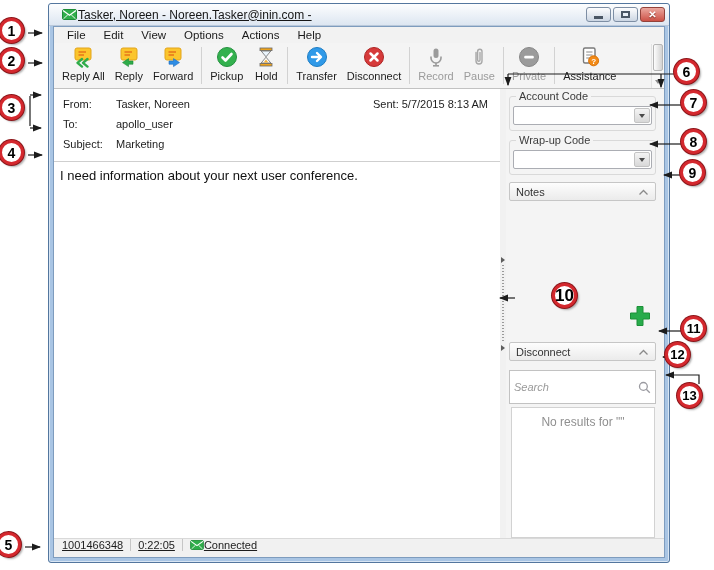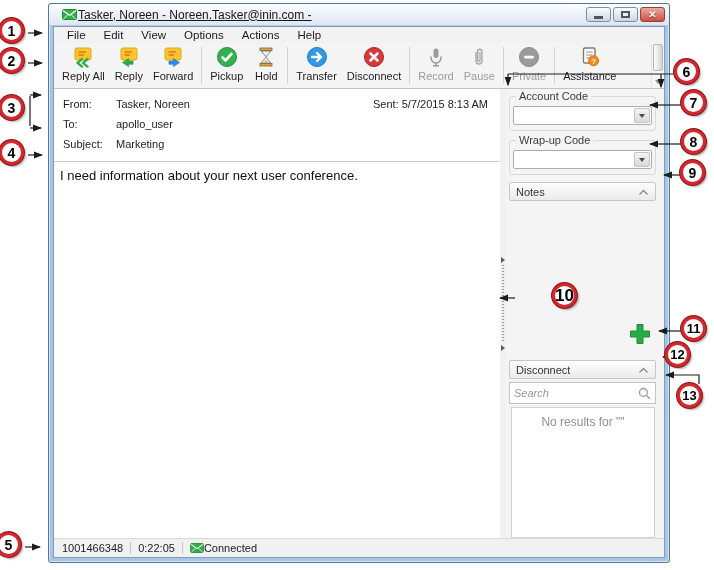--- a/index.html
+++ b/index.html
@@ -91,31 +91,31 @@
 
   .sec-head { height:19px; flex:none; margin-top:6px; border:1px solid #c6c6c6; border-radius:2px;
               background:linear-gradient(#fdfdfd,#ebebeb); display:flex; align-items:center;
               padding:0 6px; font-size:11px; color:#333; }
   .sec-head.notes { margin-top:7px; }
   .sec-head .chev { margin-left:auto; }
 
   .notes-body { flex:1; }
   .add-row { flex:none; display:flex; justify-content:flex-end; padding:0 3px 7px 0; }
 
-  .search-box { height:22px; flex:none; margin-top:3px; background:#fff;
+  .search-box { height:34px; flex:none; margin-top:9px; background:#fff;
                 border:1px solid #c2c2c2; display:flex; align-items:center; padding:0 4px; }
   .search-ph { flex:1; font-size:11px; font-style:italic; color:#999; }
 
   .results { flex:none; height:131px; margin:3px 1px 0 2px; background:#fff;
              border:1px solid #d2d2d2; text-align:center; padding-top:7px;
              font-size:12px; color:#8f8f8f; }
 
   
   .statusbar { height:19px; flex:none; background:#f1f1f1; border-top:1px solid #d9d9d9;
-               display:flex; align-items:center; padding-left:8px; font-size:11px; color:#1d1d1d; }
+               display:flex; align-items:flex-start; padding-left:8px; font-size:11px; color:#1d1d1d;text-decoration:underline; }
   .sdiv { width:1px; height:12px; background:#c6c6c6; margin:0 7px; }
   .sconn { display:flex; align-items:center; gap:0; }
 
   
   .badge { position:absolute; width:25px; height:25px; border-radius:50%; background:#fff;
            border:3px solid #d4282e; box-shadow:0 0 0 1px #8d171b, 2px 2px 2px rgba(110,110,110,.55);
            display:flex; align-items:center; justify-content:center;
            font-weight:bold; font-size:14px; color:#000; z-index:60; }
   .lines { position:absolute; left:0; top:0; z-index:50; pointer-events:none; }
 </style>

